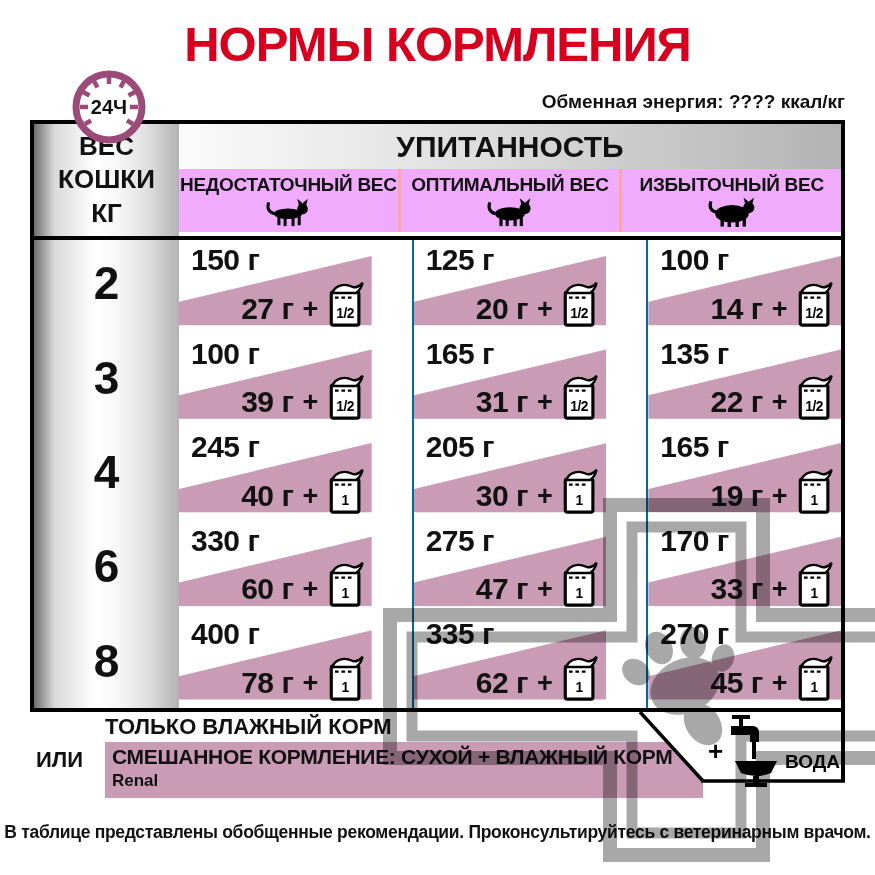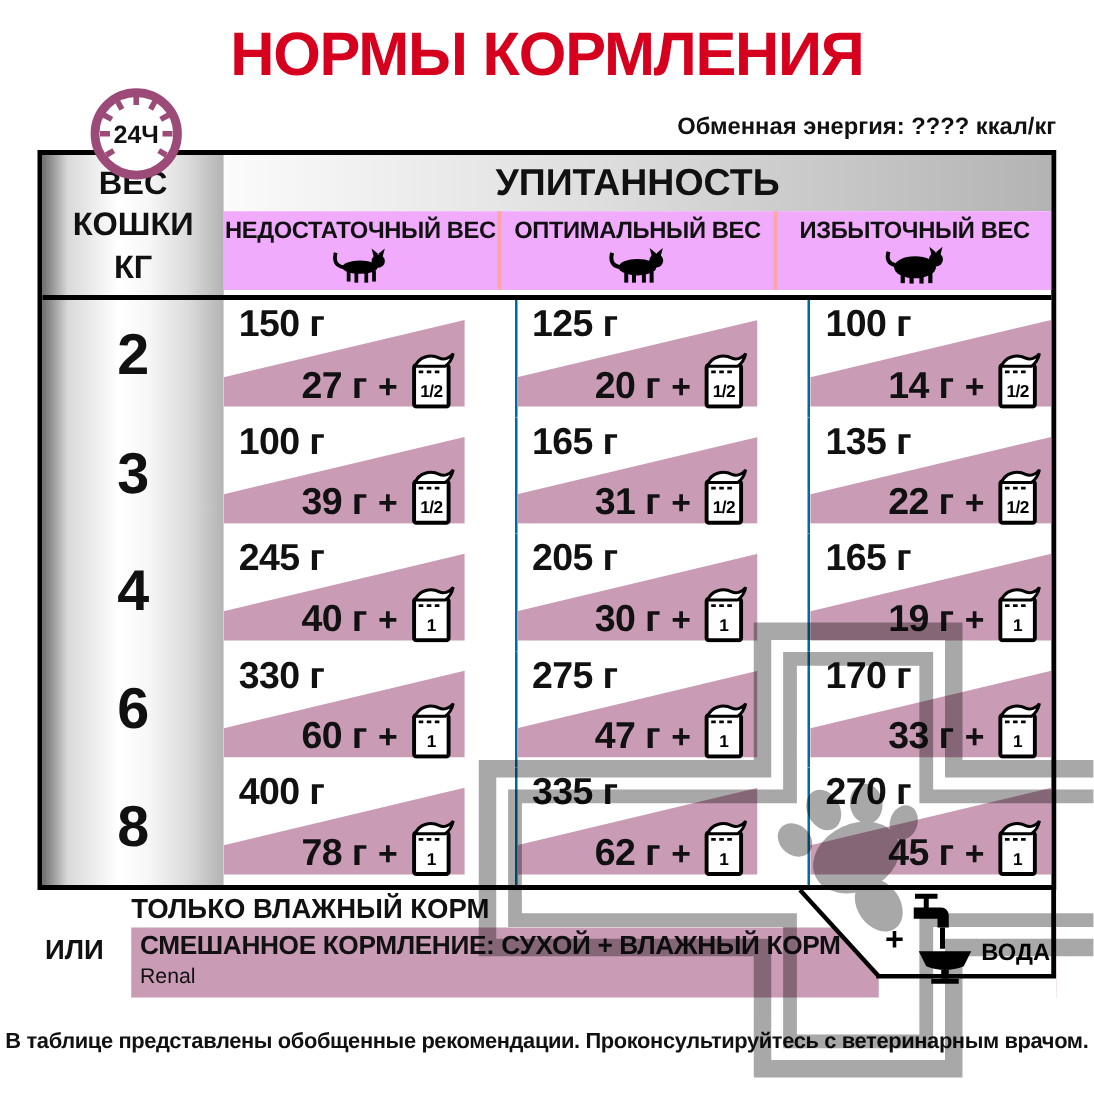--- a/index.html
+++ b/index.html
@@ -41,21 +41,21 @@
        font-size:30px;font-weight:bold;letter-spacing:-0.5px;}
   .plus{font-size:27px;padding-bottom:1px;}
   .pouch{display:block;margin-bottom:-1px;}
   .pouch text{font-size:15px;font-weight:bold;font-family:"Liberation Sans",sans-serif;}
   
   .wetonly{position:absolute;left:105px;top:714px;font-size:22px;font-weight:bold;}
   .or{position:absolute;left:36px;top:747px;font-size:22px;font-weight:bold;}
   .band{position:absolute;left:105px;top:742px;width:740px;height:56px;background:#c99bb5;
         padding:3px 0 0 7px;box-sizing:border-box;}
   .band .mixed{font-size:21px;font-weight:bold;letter-spacing:-0.3px;}
-  .band .product{font-size:17px;font-weight:normal;margin-top:2px;}
+  .band .product{font-size:17px;font-weight:bold;margin-top:2px;}
   .watersvg{position:absolute;left:635px;top:712px;}
   .watersvg text{font-family:"Liberation Sans",sans-serif;font-weight:bold;}
   .disclaimer{position:absolute;top:822px;left:0;width:100%;text-align:center;
               font-size:17.5px;font-weight:bold;letter-spacing:-0.3px;}
   .watermark{position:absolute;left:0;top:0;pointer-events:none;mix-blend-mode:multiply;z-index:9;}
   .caticon{display:block;}
 </style>
 </head>
 <body>
 

